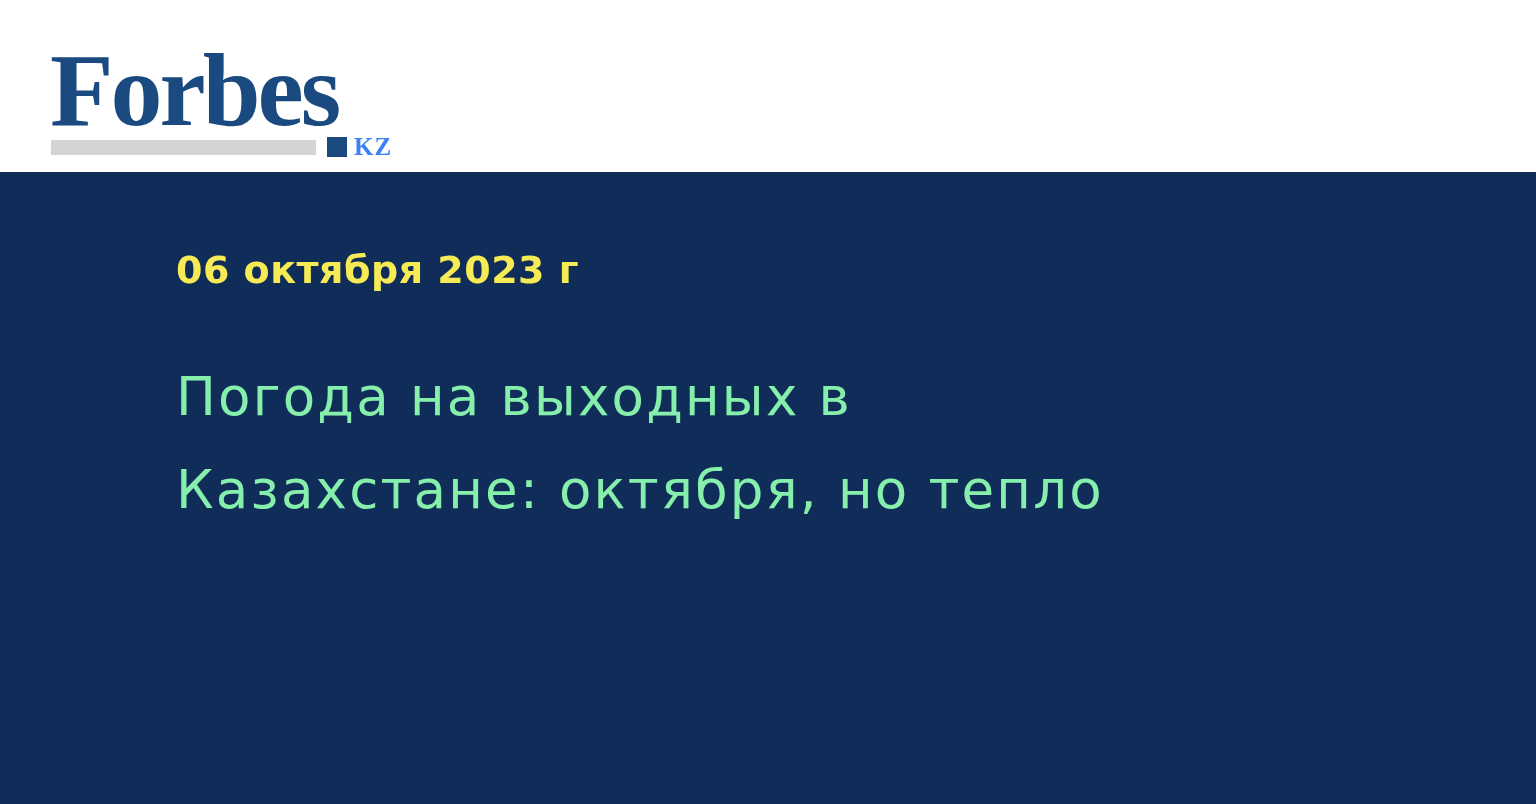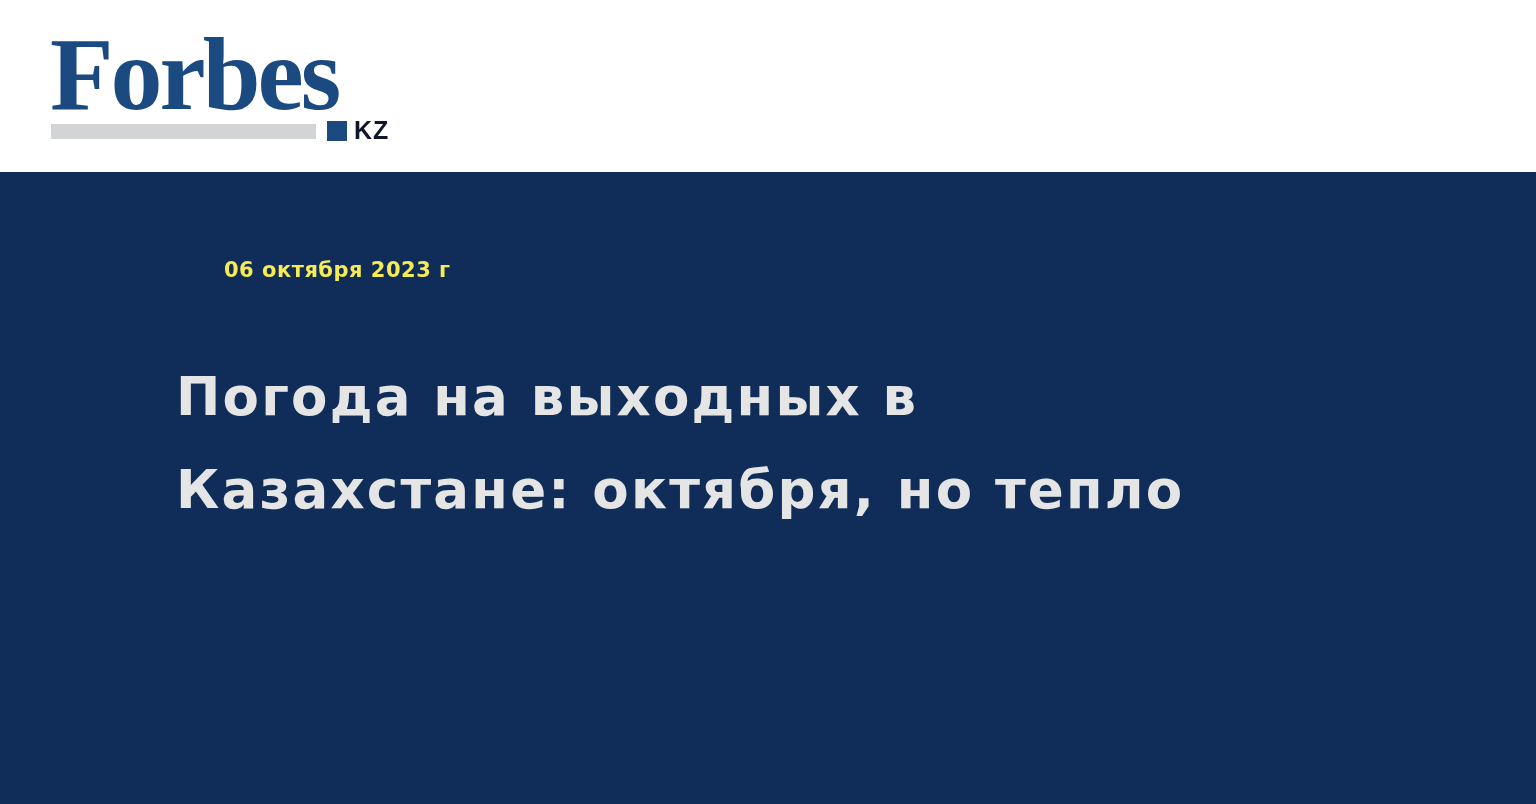--- a/index.html
+++ b/index.html
@@ -14,21 +14,21 @@
     background:#ffffff;
     font-family:"Liberation Sans", sans-serif;
     -webkit-font-smoothing:antialiased;
   }
 
   .page { position:relative; width:1536px; height:804px; background:#ffffff; }
 
   
   .masthead {
     position:absolute;
-    left:0; top:0;
+    left:0; top:16px;
     width:1536px; height:172px;
     background:#ffffff;
   }
 
   .logo-block {
     position:absolute;
     left:50px; top:22px;
     width:360px; height:120px;
   }
 
@@ -59,61 +59,60 @@
     gap:7px;
   }
 
   .logo-kz-square {
     width:20px; height:20px;
     background:#1B4A80;
     display:block;
   }
 
   .logo-kz-text {
-    font-family:Liberation Sans, sans-serif;
+    font-family:Liberation Serif, serif;
     font-weight:700;
     font-size:25px;
     line-height:25px;
     letter-spacing:1px;
-    color:#0f172a;
+    color:#3b82f6;
   }
 
   
   .hero {
     position:absolute;
     left:0; top:172px;
     width:1536px; height:632px;
     background:#0F2D58;
   }
 
   .hero-inner {
     position:absolute;
     left:176px; top:81px;
     width:1290px;
   }
 
   .article-date {
     font-family:"DejaVu Sans", sans-serif;
     font-weight:700;
-    font-size:21px;
+    font-size:38px;
     line-height:34px;
     letter-spacing:0.5px;
     color:#F6EA55;
     white-space:nowrap;
-    margin-left:48px;
   }
 
   .article-title {
     margin-top:63px;
     font-family:"DejaVu Sans", sans-serif;
-    font-weight:700;
+    font-weight:400;
     font-size:53px;
     line-height:93px;
     letter-spacing:2.2px;
-    color:#e5e5e5;
+    color:#86efac;
     max-width:1180px;
   }
 </style>
 </head>
 <body>
 
 <div class="page">
 
   <header class="masthead">
     <a class="logo-block" href="#">

